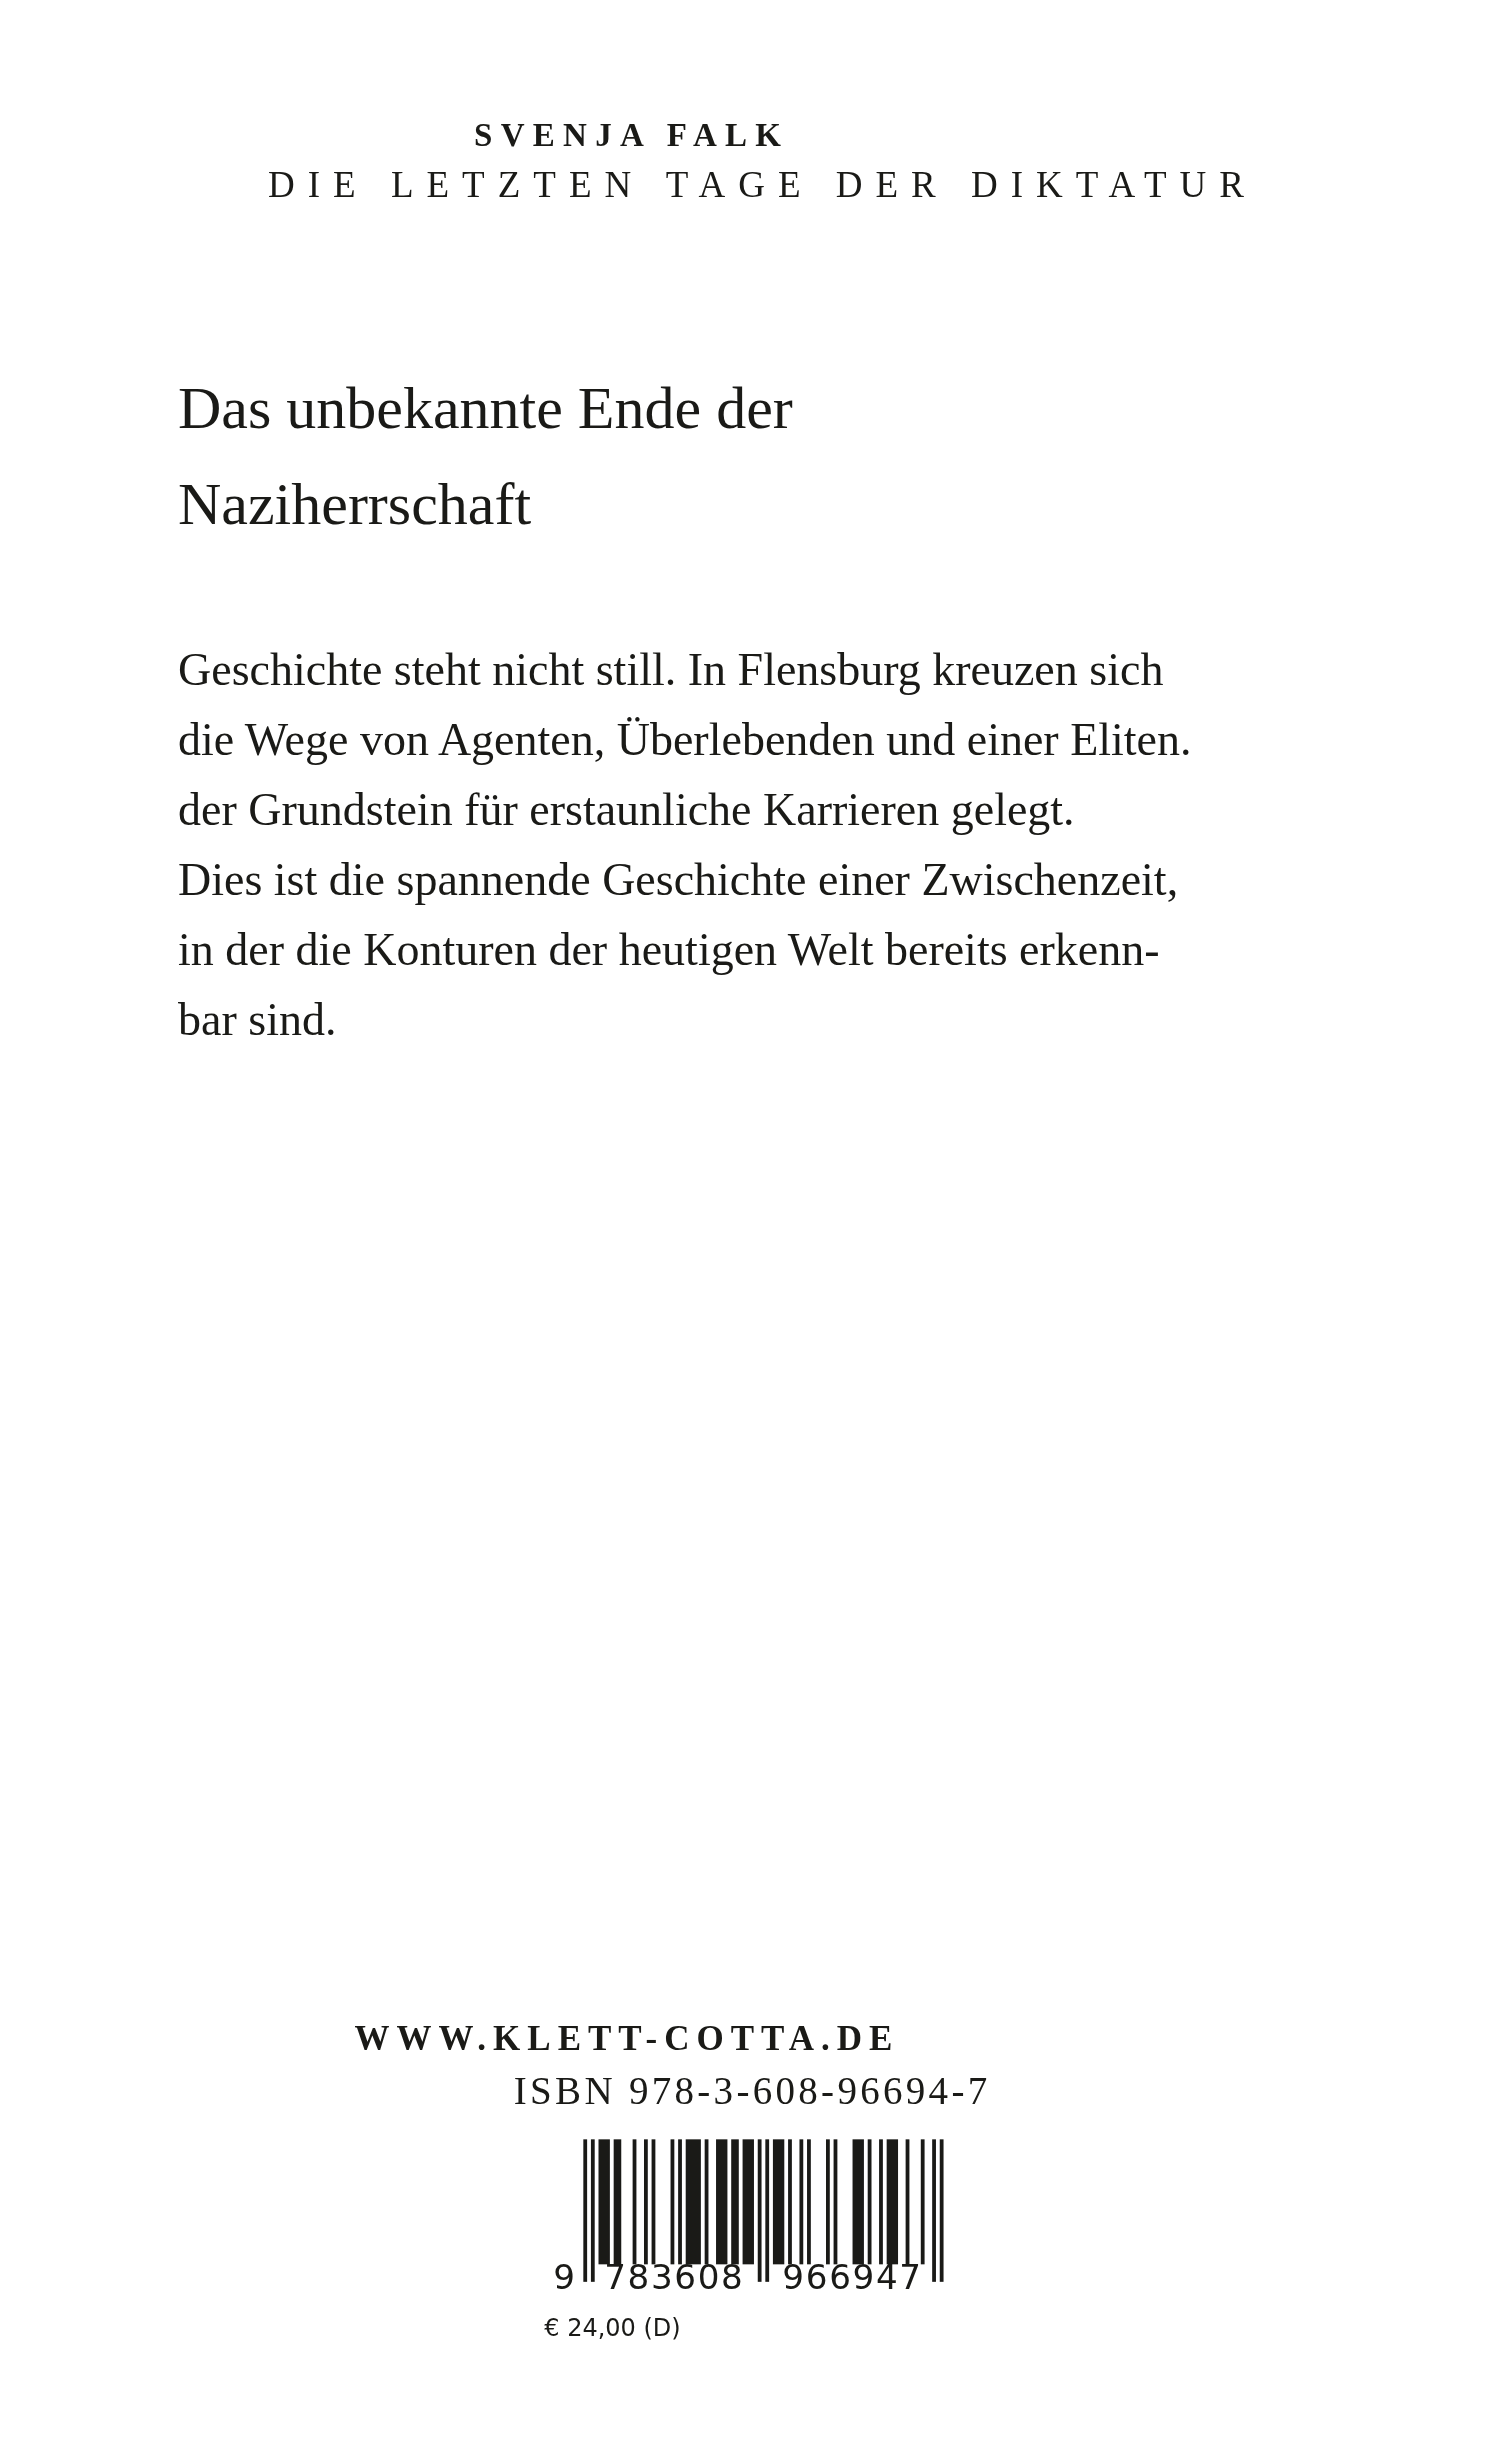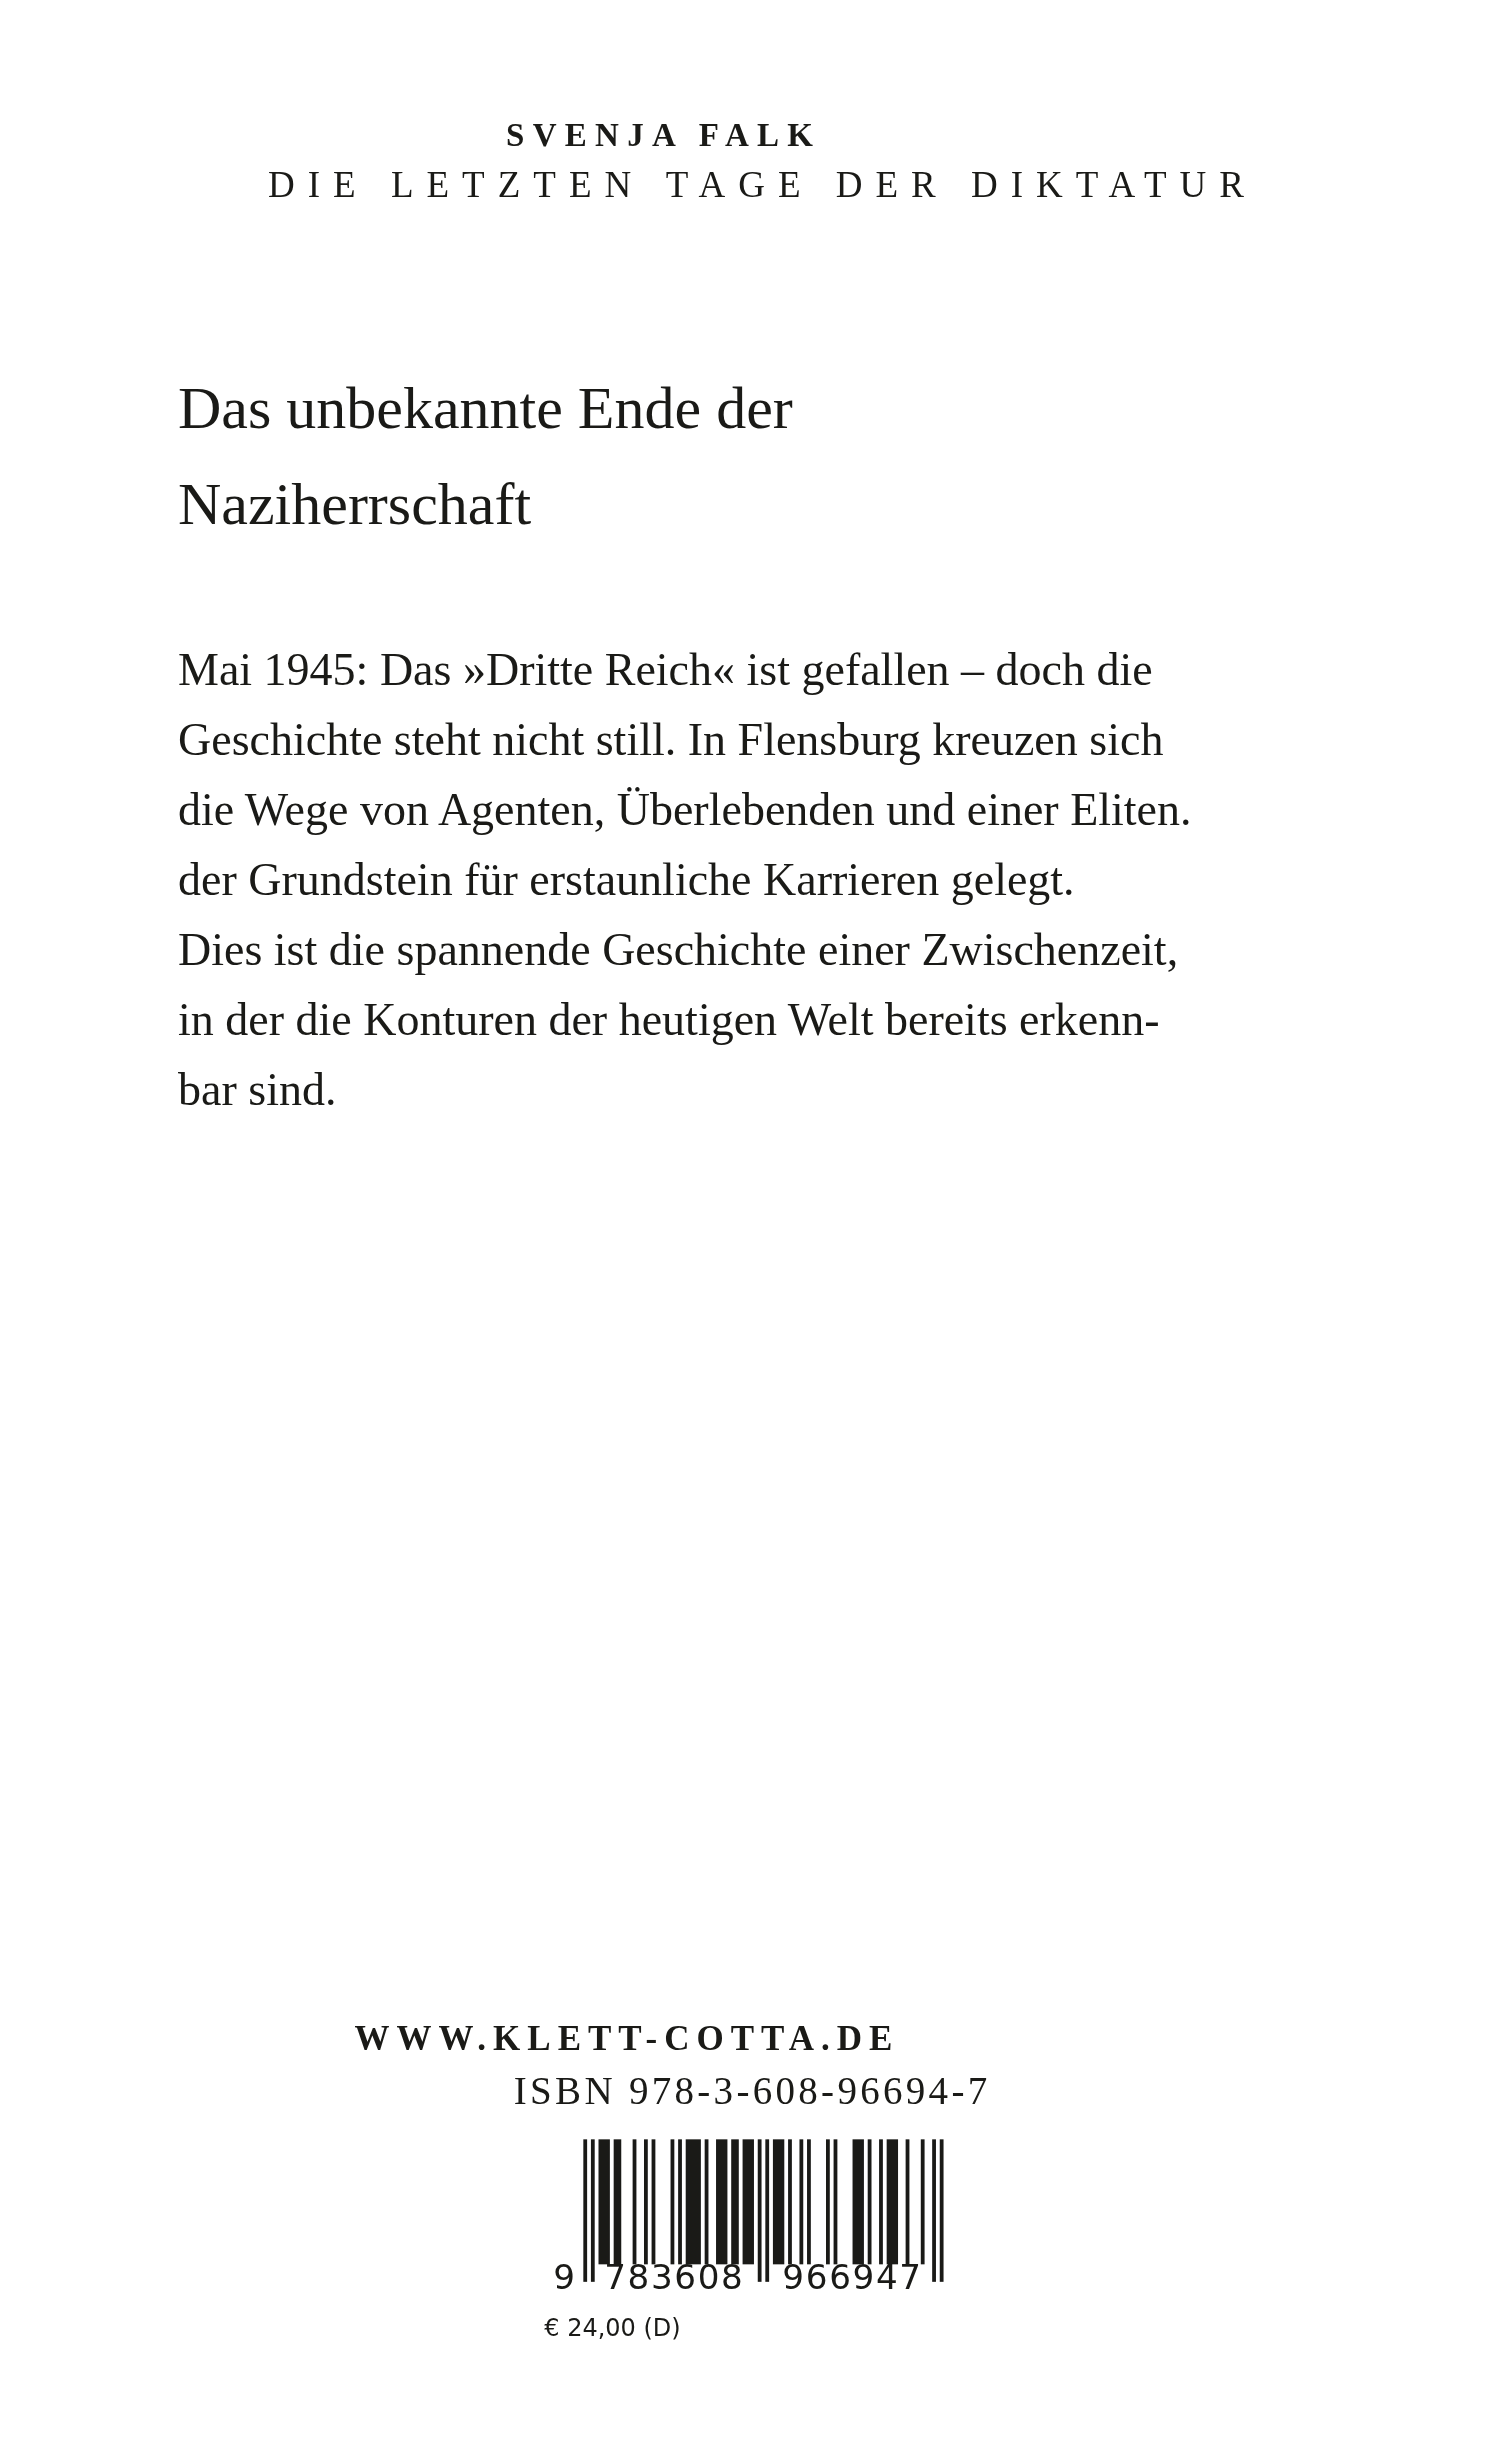--- a/index.html
+++ b/index.html
@@ -21,21 +21,20 @@
   .author {
     left: 0; width: 1255px; top: 117px;
     text-align: center;
     font-family: "Liberation Serif", "DejaVu Serif", serif;
     font-weight: bold;
     font-size: 33px;
     line-height: 37px;
     letter-spacing: 8.3px;
     padding-left: 8.3px;
     box-sizing: border-box;
-    margin-left: 32px;
   }
   .series-title {
     left: 0; width: 1501px; top: 165px;
     text-align: center;
     font-family: "Liberation Serif", "DejaVu Serif", serif;
     font-size: 37px;
     line-height: 40px;
     letter-spacing: 13px;
     padding-left: 24px;
     box-sizing: border-box;
@@ -102,21 +101,20 @@
 
 <div class="abs author">SVENJA FALK</div>
 <div class="abs series-title">DIE LETZTEN TAGE DER DIKTATUR</div>
 
 <h1 class="abs headline">
   <span class="hl-line">Das unbekannte Ende der</span>
   <span class="hl-line">Naziherrschaft</span>
 </h1>
 
 <div class="abs blurb">
-  <span class="bl-line">Mai 1945: Das »Dritte Reich« ist gefallen – doch die</span>
   <span class="bl-line">Geschichte steht nicht still. In Flensburg kreuzen sich</span>
   <span class="bl-line">die Wege von Agenten, Überlebenden und einer Eliten.</span>
   <span class="bl-line">der Grundstein für erstaunliche Karrieren gelegt.</span>
   <span class="bl-line">Dies ist die spannende Geschichte einer Zwischenzeit,</span>
   <span class="bl-line">in der die Konturen der heutigen Welt bereits erkenn-</span>
   <span class="bl-line">bar sind.</span>
 </div>
 
 <div class="abs website">WWW.KLETT-COTTA.DE</div>
 <div class="abs isbn">ISBN 978-3-608-96694-7</div>

